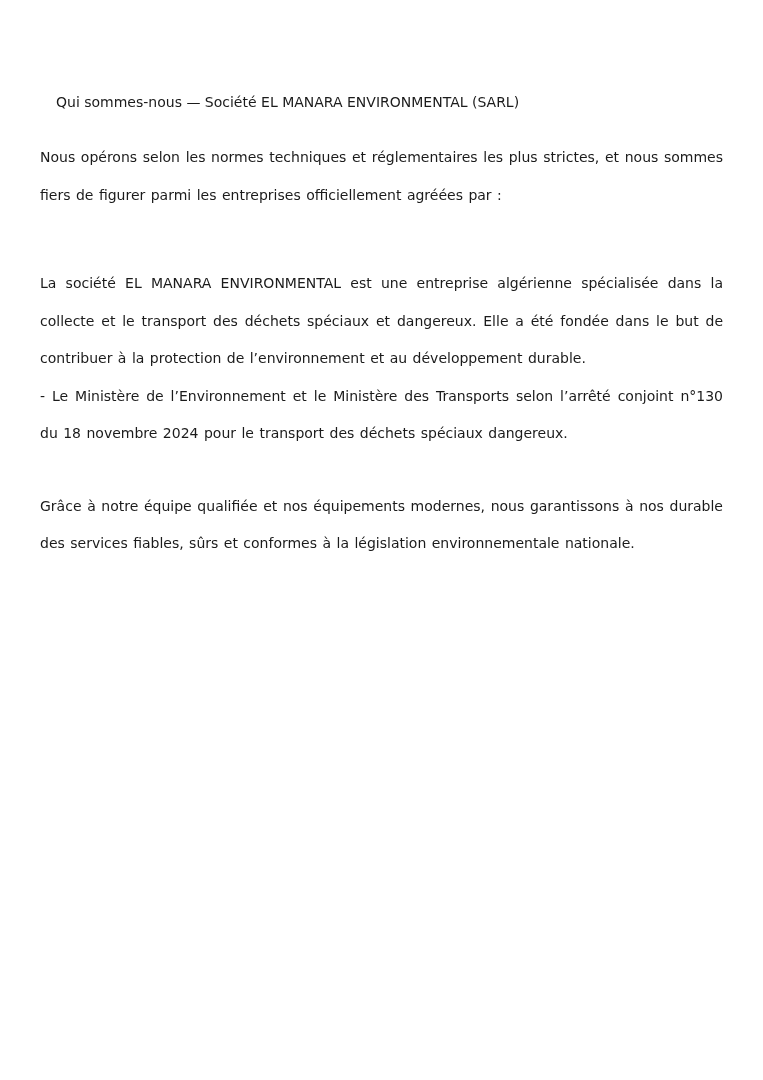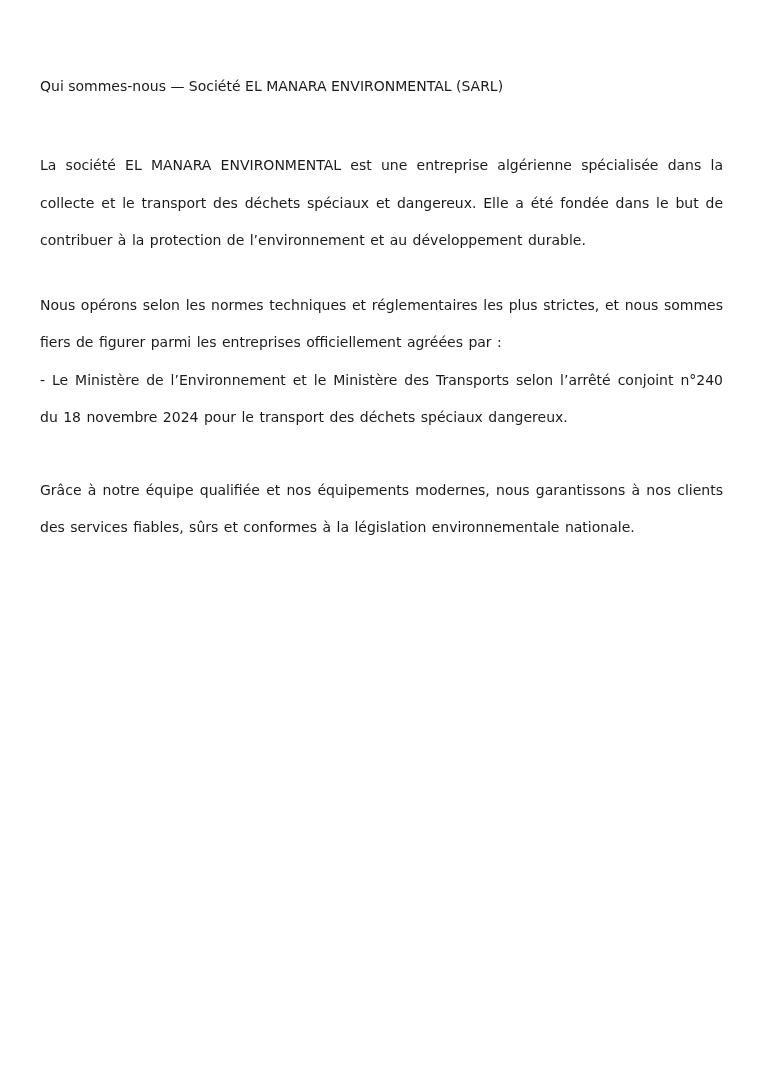--- a/index.html
+++ b/index.html
@@ -18,21 +18,21 @@
     width: 763px;
     min-height: 1080px;
     background: #ffffff;
     padding: 76px 40px 0 40px;
     color: #1b1b1b;
   }
   .doc-title {
     font-size: 14px;
     line-height: 20px;
     font-weight: normal;
-    margin: 0;
+    margin: 16px;
     text-align: left;
     white-space: nowrap;
   }
   .para {
     font-size: 14px;
     line-height: 37.5px;
     text-align: justify;
     margin: 0;
     word-spacing: 1px;
   }
@@ -49,22 +49,22 @@
     margin-top: 35px;
   }
 </style>
 </head>
 <body>
 
 <div class="page">
 
   <h1 class="doc-title">Qui sommes-nous — Société EL MANARA ENVIRONMENTAL (SARL)</h1>
 
+  <p class="para para-standards">Nous opérons selon les normes techniques et réglementaires les plus strictes, et nous sommes fiers de figurer parmi les entreprises officiellement agréées par :</p>
+
   <p class="para para-intro">La société EL MANARA ENVIRONMENTAL est une entreprise algérienne spécialisée dans la collecte et le transport des déchets spéciaux et dangereux. Elle a été fondée dans le but de contribuer à la protection de l’environnement et au développement durable.</p>
 
-  <p class="para para-standards">Nous opérons selon les normes techniques et réglementaires les plus strictes, et nous sommes fiers de figurer parmi les entreprises officiellement agréées par :</p>
 
+  <p class="para para-accreditation">- Le Ministère de l’Environnement et le Ministère des Transports selon l’arrêté conjoint n°130 du 18 novembre 2024 pour le transport des déchets spéciaux dangereux.</p>
 
-  <p class="para para-accreditation">- Le Ministère de l’Environnement et le Ministère des Transports selon l’arrêté conjoint n°240 du 18 novembre 2024 pour le transport des déchets spéciaux dangereux.</p>
-
-  <p class="para para-closing">Grâce à notre équipe qualifiée et nos équipements modernes, nous garantissons à nos clients des services fiables, sûrs et conformes à la législation environnementale nationale.</p>
+  <p class="para para-closing">Grâce à notre équipe qualifiée et nos équipements modernes, nous garantissons à nos durable des services fiables, sûrs et conformes à la législation environnementale nationale.</p>
 
 </div>
 
 </body></html>

